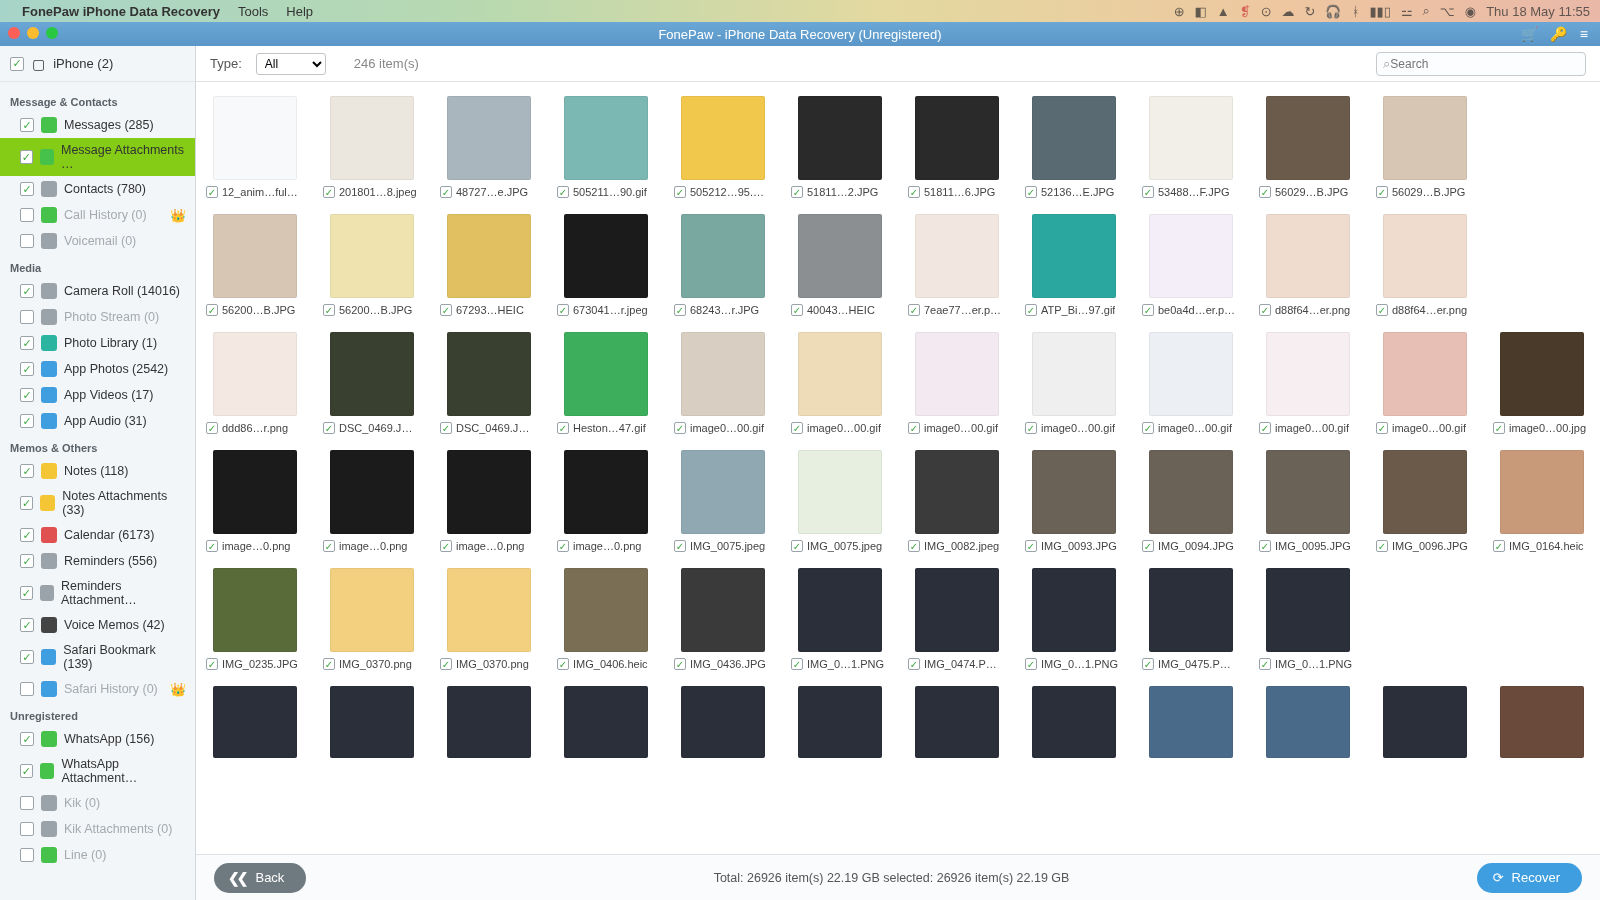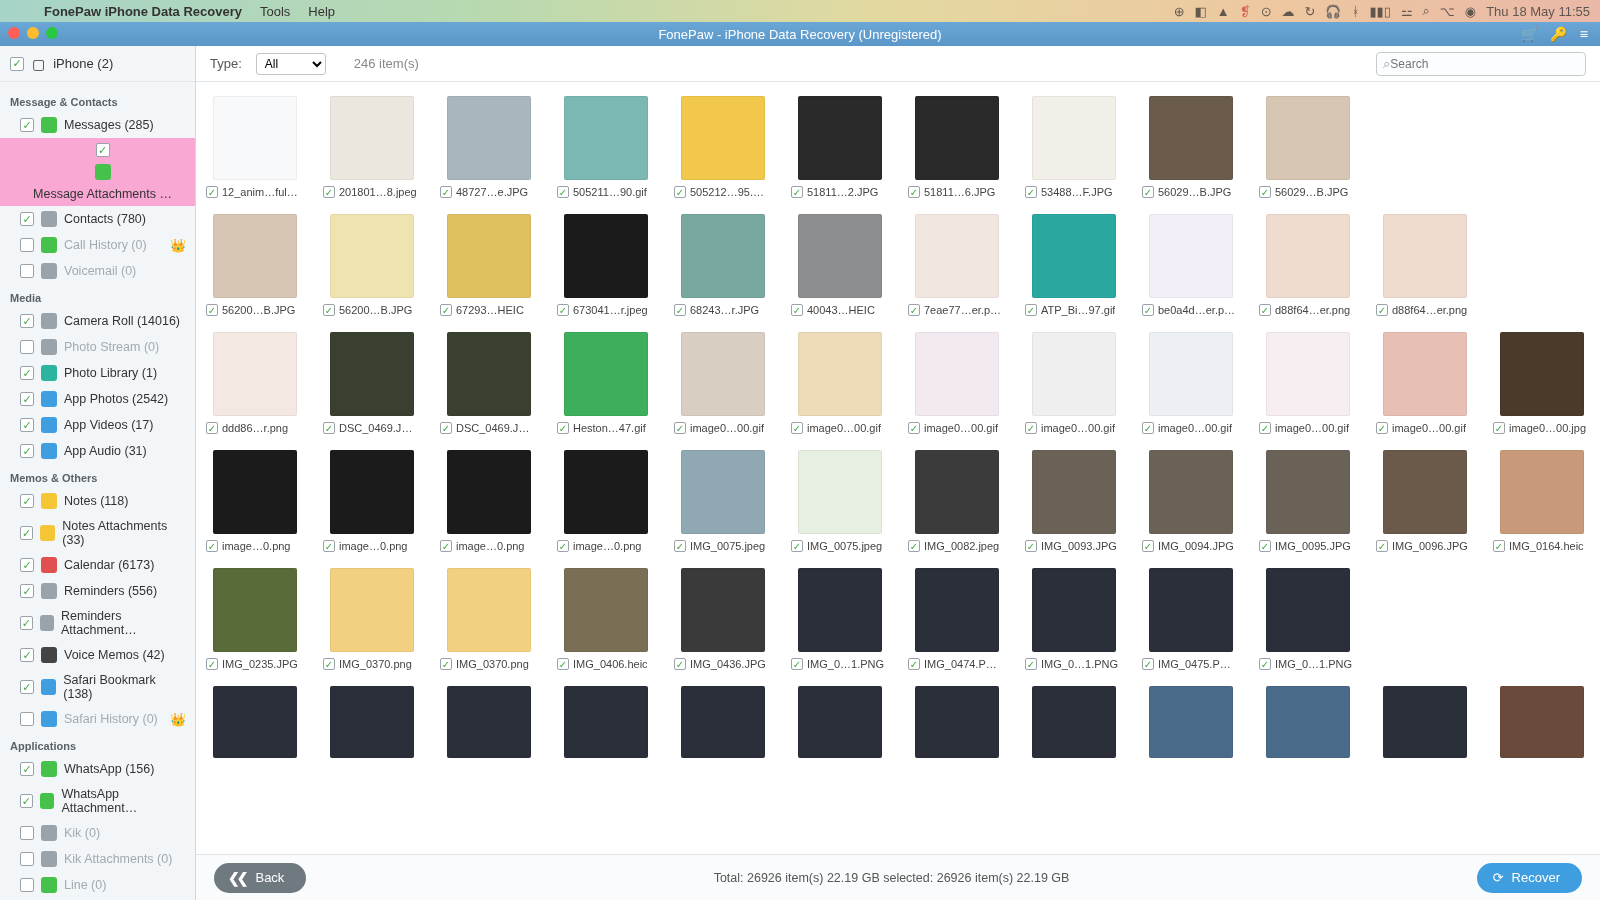--- a/index.html
+++ b/index.html
@@ -2,21 +2,21 @@
 <html><head>
 <meta charset="utf-8">
 <style>
 * { margin:0; padding:0; box-sizing:border-box; font-family:-apple-system,BlinkMacSystemFont,"Helvetica Neue",Arial,sans-serif; }
 body { width:1600px; height:900px; background:#eceff1; overflow:hidden; font-size:13px; color:#333; }
 
 
 .menubar { height:22px; background:linear-gradient(90deg,#a7d4c8 0%,#b8d9b0 30%,#e3d9a0 55%,#eec7a0 80%,#e9b8a8 100%); display:flex; align-items:center; padding:0 10px; font-size:13px; }
 .menubar .apple { font-size:14px; margin-right:12px; }
 .menubar .mitem { margin-right:18px; }
-.menubar .app { font-weight:600;margin-left:22px; }
+.menubar .app { font-weight:600; }
 .menubar .spacer { flex:1; }
 .menubar .ricons { display:flex; gap:10px; align-items:center; font-size:13px; }
 .menubar .ricons span { opacity:.75; }
 
 
 .titlebar { height:24px; background:linear-gradient(#6aa7d6,#5a97c8); color:#fff; font-size:13px; display:flex; align-items:center; justify-content:center; position:relative; }
 .tlights { position:absolute; left:8px; top:5px; display:flex; gap:7px; }
 .tlight { width:12px; height:12px; border-radius:50%; }
 .tl-close{background:#ff5f57;} .tl-min{background:#febc2e;} .tl-max{background:#28c840;}
 .titleicons { position:absolute; right:12px; top:4px; display:flex; gap:12px; color:#fff; font-size:14px; }
@@ -26,21 +26,21 @@
 
 .sidebar { width:196px; background:#f3f6f9; border-right:1px solid #d1d7db; display:flex; flex-direction:column; overflow:hidden; position:relative; }
 .dev-row { height:36px; display:flex; align-items:center; padding:0 10px; gap:8px; border-bottom:1px solid #e2e6e9; }
 .chk { width:14px; height:14px; border:1px solid #9aa3a9; border-radius:2px; display:inline-flex; align-items:center; justify-content:center; font-size:11px; color:#3fa840; background:#fff; }
 .chk.on::before { content:"✓"; }
 .dev-icon{ font-size:14px; }
 
 .side-scroll { overflow-y:auto; flex:1; padding:6px 0 10px; }
 .grp-title { font-size:11px; color:#5a6268; font-weight:600; padding:8px 10px 4px; }
 .srow { display:flex; align-items:center; gap:7px; padding:5px 10px 5px 20px; font-size:12.5px; cursor:pointer; position:relative; }
-.srow.sel{ background:#f9a8d4;flex-direction:column; }
+.srow.sel{ background:#84cc16; }
 .srow .ico { width:16px; height:16px; border-radius:3px; display:inline-flex; align-items:center; justify-content:center; font-size:11px; color:#fff; }
 .srow.disabled{ color:#a4aaae; }
 .srow .crown{ position:absolute; right:8px; color:#f0a020; font-size:13px; }
 .side-scroll::-webkit-scrollbar{width:8px;} .side-scroll::-webkit-scrollbar-thumb{background:#c1c7cc;border-radius:4px;}
 
 .main { flex:1; display:flex; flex-direction:column; background:#fff; }
 .toolbar { height:36px; border-bottom:1px solid #e0e3e6; display:flex; align-items:center; padding:0 14px; gap:14px; color:#555; }
 .toolbar select{ height:22px; font-size:12px; border:1px solid #bfc5c9; border-radius:3px; background:#fff; padding:0 4px; min-width:70px;}
 .toolbar .itemcount{ color:#888; margin-left:14px; }
 .toolbar .tspacer{flex:1;}
@@ -203,29 +203,29 @@
           <span>Reminders Attachment…</span>
         </div>
         <div class="srow">
           <span class="chk on"></span>
           <span class="ico dark"></span>
           <span>Voice Memos (42)</span>
         </div>
         <div class="srow">
           <span class="chk on"></span>
           <span class="ico blue"></span>
-          <span>Safari Bookmark (138)</span>
+          <span>Safari Bookmark (139)</span>
         </div>
         <div class="srow disabled">
           <span class="chk"></span>
           <span class="ico blue"></span>
           <span>Safari History (0)</span>
           <span class="crown">👑</span>
         </div>
-        <div class="grp-title">Applications</div>
+        <div class="grp-title">Unregistered</div>
         <div class="srow">
           <span class="chk on"></span>
           <span class="ico green"></span>
           <span>WhatsApp (156)</span>
         </div>
         <div class="srow">
           <span class="chk on"></span>
           <span class="ico green"></span>
           <span>WhatsApp Attachment…</span>
         </div>
@@ -303,20 +303,27 @@
             <div class="caprow">
               <span class="chk on"></span>
               <span class="fn">51811…2.JPG</span>
             </div>
           </div>
           <div class="cell">
             <div class="thumb" style="background: rgb(42, 42, 42);"></div>
             <div class="caprow">
               <span class="chk on"></span>
               <span class="fn">51811…6.JPG</span>
+            </div>
+          </div>
+          <div class="cell">
+            <div class="thumb" style="background: rgb(90, 106, 114);"></div>
+            <div class="caprow">
+              <span class="chk on"></span>
+              <span class="fn">52136…E.JPG</span>
             </div>
           </div>
           <div class="cell">
             <div class="thumb" style="background: rgb(242, 239, 232);"></div>
             <div class="caprow">
               <span class="chk on"></span>
               <span class="fn">53488…F.JPG</span>
             </div>
           </div>
           <div class="cell">

